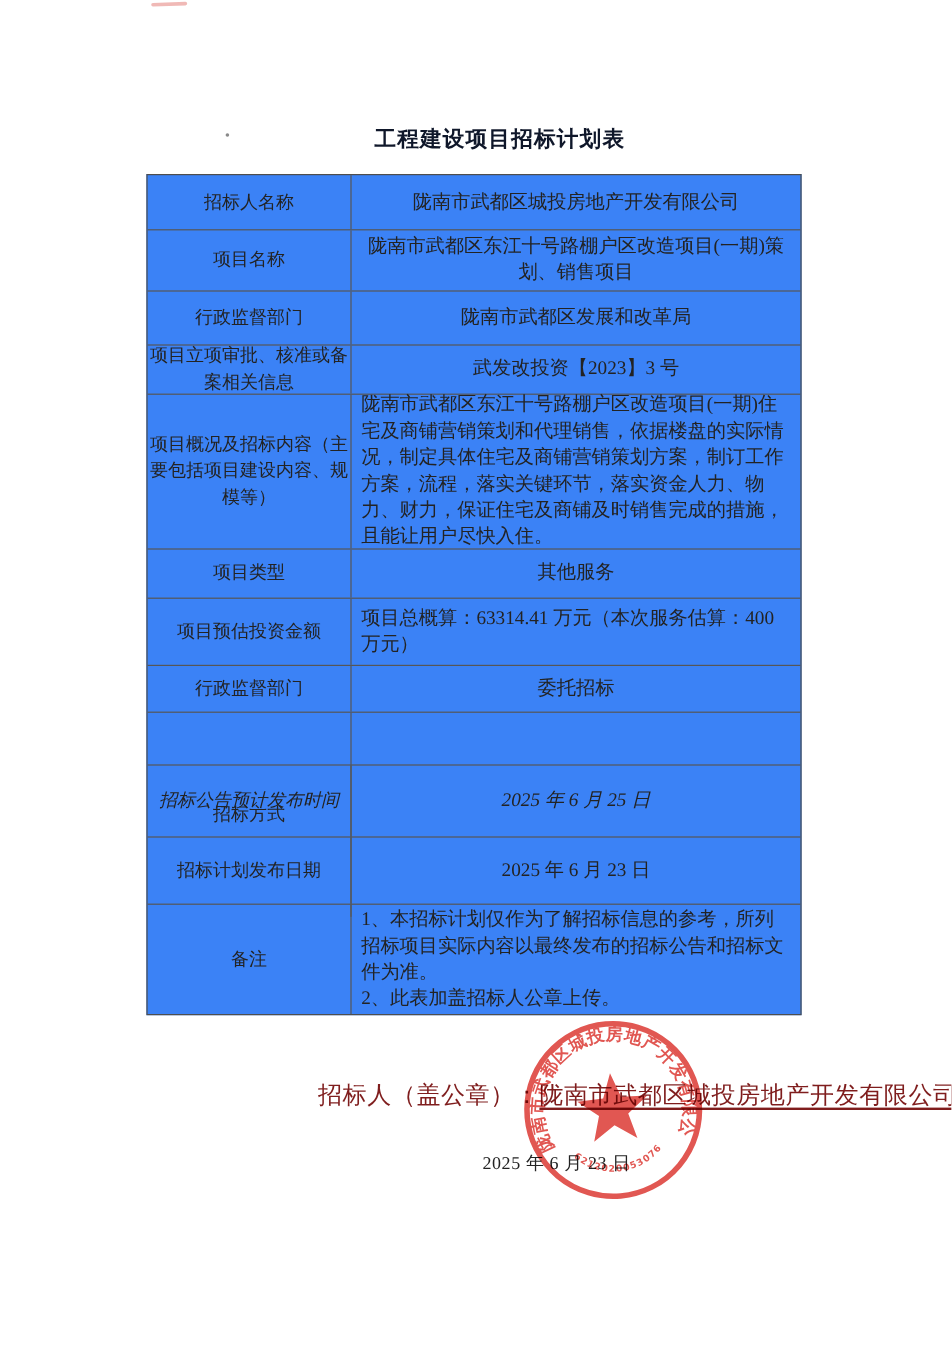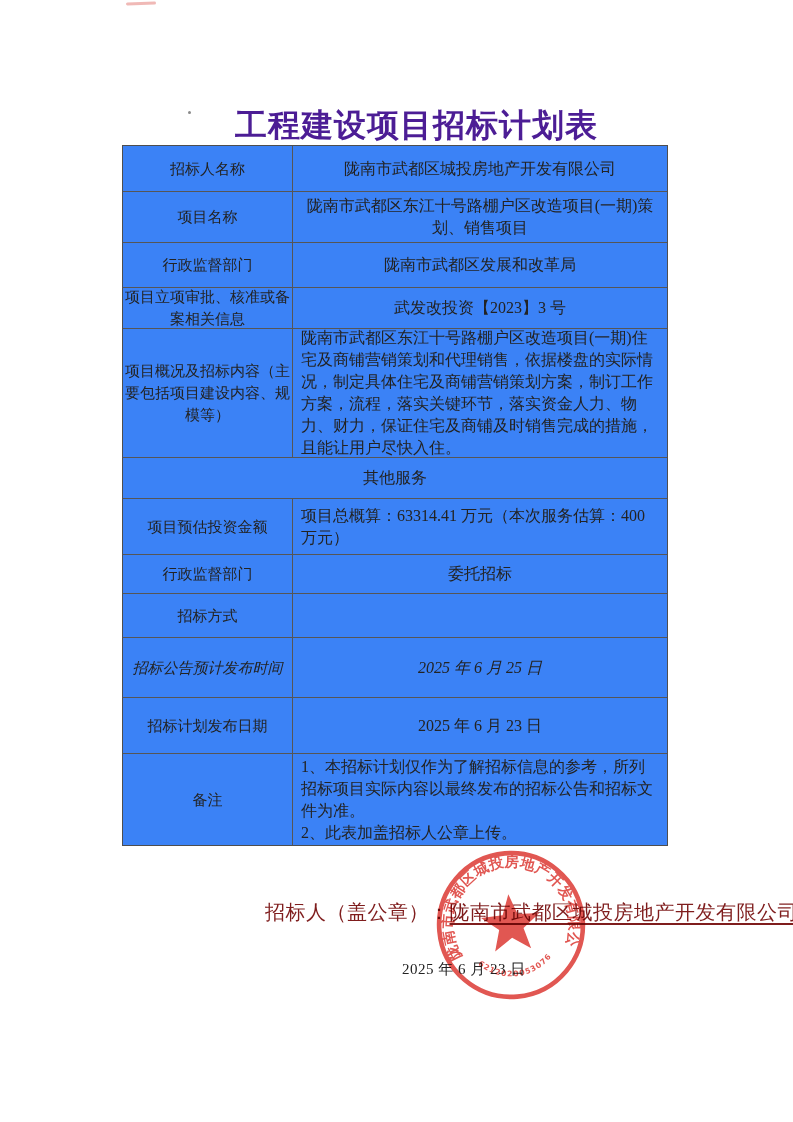--- a/index.html
+++ b/index.html
@@ -26,24 +26,24 @@
     left: 188px; top: 111px;
     width: 3px; height: 3px;
     background: #8a8a8a;
     border-radius: 50%;
   }
   .title {
     position: absolute;
     top: 104px; left: 0;
     width: 100%;
     text-align: center;
-    font-size: 32px;
+    font-size: 18px;
     font-weight: bold;
     letter-spacing: 1px;
-    color: #4c1d95;
+    color: #0f172a;
     padding-left: 40px;
   }
   .bid-table {
     position: absolute;
     left: 122px; top: 145px;
     width: 546px;
     border: 1px solid #4e4e4e;
     background: #3b82f6;
   }
   .row { display: flex; border-top: 1px solid #565656; }
@@ -74,21 +74,21 @@
     white-space: pre-line;
   }
   .r1  { height: 45px; }
   .r2  { height: 51px; }
   .r3  { height: 45px; }
   .r4  { height: 41px; }
   .r5  { height: 129px; }
   .r6  { height: 41px; }
   .r7  { height: 56px; }
   .r8  { height: 39px; }
-  .r9  { height: 44px; }
+  .r9  { height: 44px; flex-direction: column; }
   .r10 { height: 60px; font-style: italic; }
   .r11 { height: 56px; }
   .r12 { height: 92px; }
   .signature {
     position: absolute;
     left: 265px; top: 899px;
     font-size: 20px;
     letter-spacing: 0.5px;
     color: #7f1d1d;
     white-space: nowrap;
@@ -157,20 +157,21 @@
     </div>
     <div class="row r4">
       <div class="cell label">项目立项审批、核准或备案相关信息</div>
       <div class="cell value">武发改投资【2023】3 号</div>
     </div>
     <div class="row r5 left">
       <div class="cell label">项目概况及招标内容（主要包括项目建设内容、规模等）</div>
       <div class="cell value">陇南市武都区东江十号路棚户区改造项目(一期)住宅及商铺营销策划和代理销售，依据楼盘的实际情况，制定具体住宅及商铺营销策划方案，制订工作方案，流程，落实关键环节，落实资金人力、物力、财力，保证住宅及商铺及时销售完成的措施，且能让用户尽快入住。</div>
     </div>
     <div class="row r6">
+      <div class="cell label">项目类型</div>
       <div class="cell value">其他服务</div>
     </div>
     <div class="row r7 left">
       <div class="cell label">项目预估投资金额</div>
       <div class="cell value">项目总概算：63314.41 万元（本次服务估算：400万元）</div>
     </div>
     <div class="row r8">
       <div class="cell label">行政监督部门</div>
       <div class="cell value">委托招标</div>
     </div>

